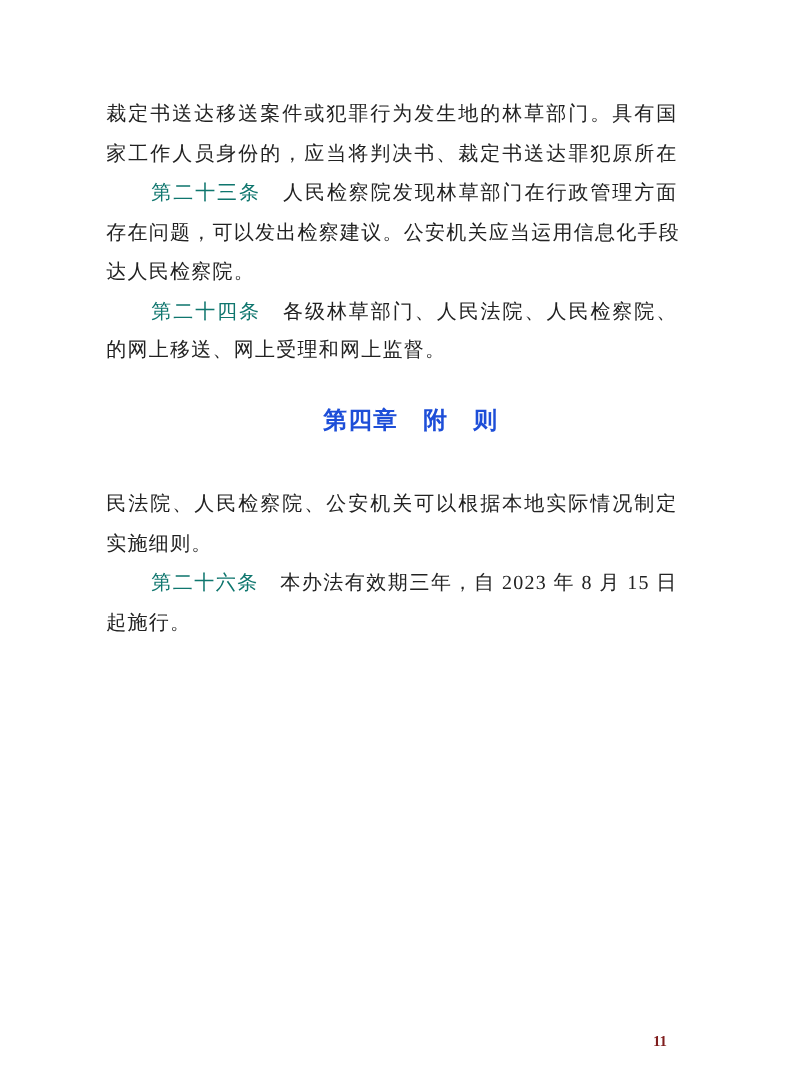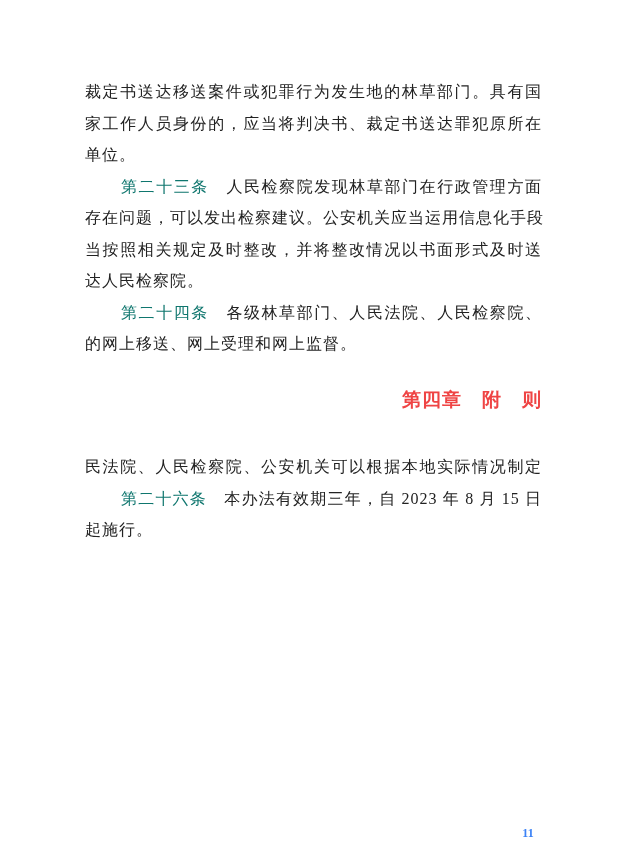--- a/index.html
+++ b/index.html
@@ -39,60 +39,59 @@
   }
   .article-no {
     font-weight: normal;
     color: #0f766e;
   }
   .chapter-heading {
     font-size: 19px;
     font-weight: bold;
     line-height: 31.5px;
     letter-spacing: 1px;
-    text-align: right;
-    color: #ef4444;
+    text-align: center;
+    color: #1d4ed8;
     margin-top: 24px;
     margin-bottom: 36px;
     padding-left: 30px; 
   }
   .page-number {
     position: absolute;
     left: 512px; top: 826px;
     width: 32px;
     text-align: center;
     font-size: 12px;
     font-weight: bold;
-    color: #3b82f6;
+    color: #7f1d1d;
     font-family: "Liberation Serif", "DejaVu Serif", serif;
   }
 </style>
 </head>
 <body>
 
 <div class="page">
   <div class="text-column">
       <div class="paragraph">
         <div class="line">裁定书送达移送案件或犯罪行为发生地的林草部门。具有国</div>
         <div class="line">家工作人员身份的，应当将判决书、裁定书送达罪犯原所在</div>
-        <div class="line last">单位。</div>
       </div>
       <div class="paragraph">
         <div class="line indent"><span class="article-no">第二十三条</span>　人民检察院发现林草部门在行政管理方面</div>
         <div class="line">存在问题，可以发出检察建议。公安机关应当运用信息化手段</div>
-        <div class="line">当按照相关规定及时整改，并将整改情况以书面形式及时送</div>
         <div class="line last">达人民检察院。</div>
       </div>
       <div class="paragraph">
         <div class="line indent"><span class="article-no">第二十四条</span>　各级林草部门、人民法院、人民检察院、</div>
         <div class="line last">的网上移送、网上受理和网上监督。</div>
       </div>
       <div class="chapter-heading">第四章　附　则</div>
       <div class="paragraph">
         <div class="line">民法院、人民检察院、公安机关可以根据本地实际情况制定</div>
+        <div class="line last">实施细则。</div>
       </div>
       <div class="paragraph">
         <div class="line indent"><span class="article-no">第二十六条</span>　本办法有效期三年，自 2023 年 8 月 15 日</div>
         <div class="line last">起施行。</div>
       </div>
     </div>
   <div class="page-number">11</div>
 </div>
 
 </body></html>

